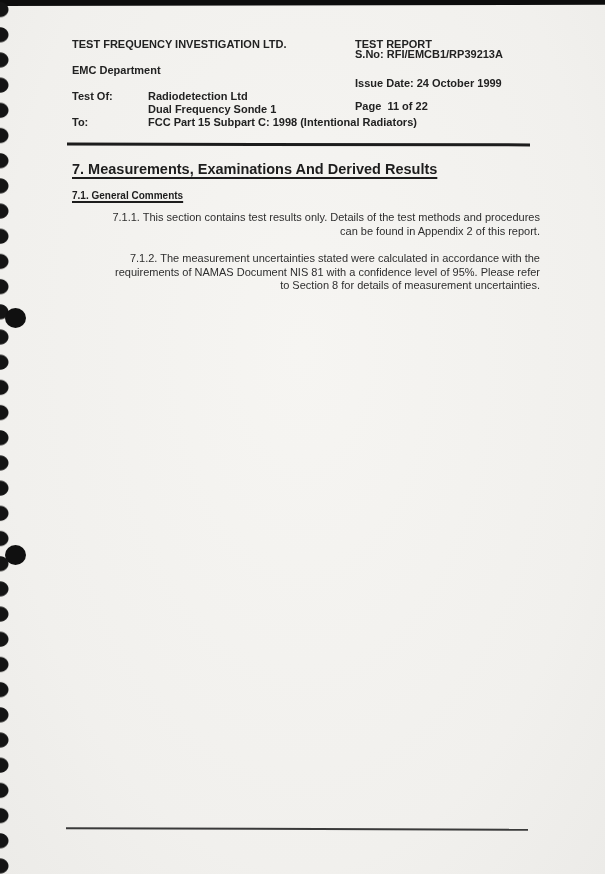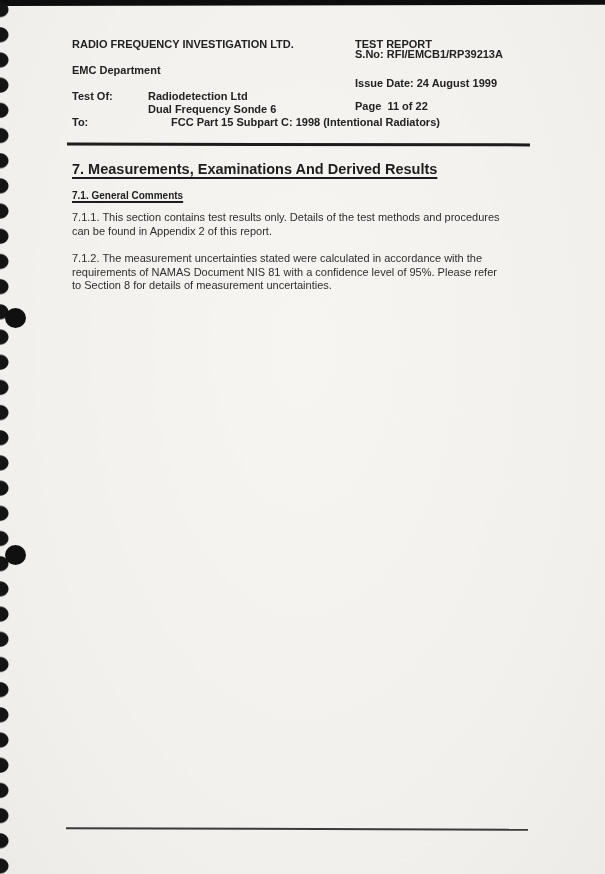--- a/index.html
+++ b/index.html
@@ -40,21 +40,21 @@
   .company    { left: 72px;  top: 38px; }
   .department { left: 72px;  top: 64px; text-align: center; }
   .report     { left: 355px; top: 38px; text-align: center; }
   .sno        { left: 355px; top: 48px; text-align: center; }
   .pageinfo   { left: 355px; top: 64px; margin-top: 36px; }
   .issuedate  { left: 355px; top: 77px; }
   .testof-l   { left: 72px;  top: 90px; }
   .testof-v1  { left: 148px; top: 90px; }
   .testof-v2  { left: 148px; top: 103px; }
   .to-l       { left: 72px;  top: 116px; }
-  .to-v       { left: 148px; top: 116px; margin-left: 23px; }
+  .to-v       { left: 148px; top: 116px; }
 
   .rule {
     position: absolute; background: #1c1c1c;
   }
   .rule-header { left: 67px; top: 143px; width: 463px; height: 3px; transform: rotate(0.1deg); }
   .rule-footer { left: 66px; top: 828px; width: 462px; height: 2px; background: #3a3a3a; transform: rotate(0.18deg); }
 
   .section-heading {
     left: 72px; top: 161px;
     font-size: 14.5px; font-weight: bold; color: #1d1d1d;
@@ -64,41 +64,42 @@
   .sub-heading {
     left: 72px; top: 190px;
     font-size: 10px; font-weight: bold; color: #1d1d1d;
     text-decoration: underline; text-decoration-thickness: 1.5px; text-underline-offset: 2px;
     white-space: pre;
   }
   .body-para {
     left: 72px; width: 468px;
     font-size: 11px; line-height: 13.5px; color: #2e2e2e;
     white-space: pre-line;
+    text-align: right;
   }
   .para-1 { top: 211px; }
   .para-2 { top: 252px; }
 </style>
 </head>
 <body>
 
 <div class="top-strip"></div>
 <div class="binding-holes"></div>
 <div class="punch-hole hole-1"></div>
 <div class="punch-hole hole-2"></div>
 
-<div class="abs hdr company">RADIO FREQUENCY INVESTIGATION LTD.</div>
+<div class="abs hdr company">TEST FREQUENCY INVESTIGATION LTD.</div>
 <div class="abs hdr department">EMC Department</div>
 <div class="abs hdr report">TEST REPORT</div>
 <div class="abs hdr sno">S.No: RFI/EMCB1/RP39213A</div>
 <div class="abs hdr pageinfo">Page  11 of 22</div>
-<div class="abs hdr issuedate">Issue Date: 24 August 1999</div>
+<div class="abs hdr issuedate">Issue Date: 24 October 1999</div>
 <div class="abs hdr testof-l">Test Of:</div>
 <div class="abs hdr testof-v1">Radiodetection Ltd</div>
-<div class="abs hdr testof-v2">Dual Frequency Sonde 6</div>
+<div class="abs hdr testof-v2">Dual Frequency Sonde 1</div>
 <div class="abs hdr to-l">To:</div>
 <div class="abs hdr to-v">FCC Part 15 Subpart C: 1998 (Intentional Radiators)</div>
 
 <div class="rule rule-header"></div>
 
 <div class="abs section-heading">7. Measurements, Examinations And Derived Results</div>
 <div class="abs sub-heading">7.1. General Comments</div>
 <div class="abs body-para para-1">7.1.1. This section contains test results only. Details of the test methods and procedures
 can be found in Appendix 2 of this report.</div>
 <div class="abs body-para para-2">7.1.2. The measurement uncertainties stated were calculated in accordance with the

